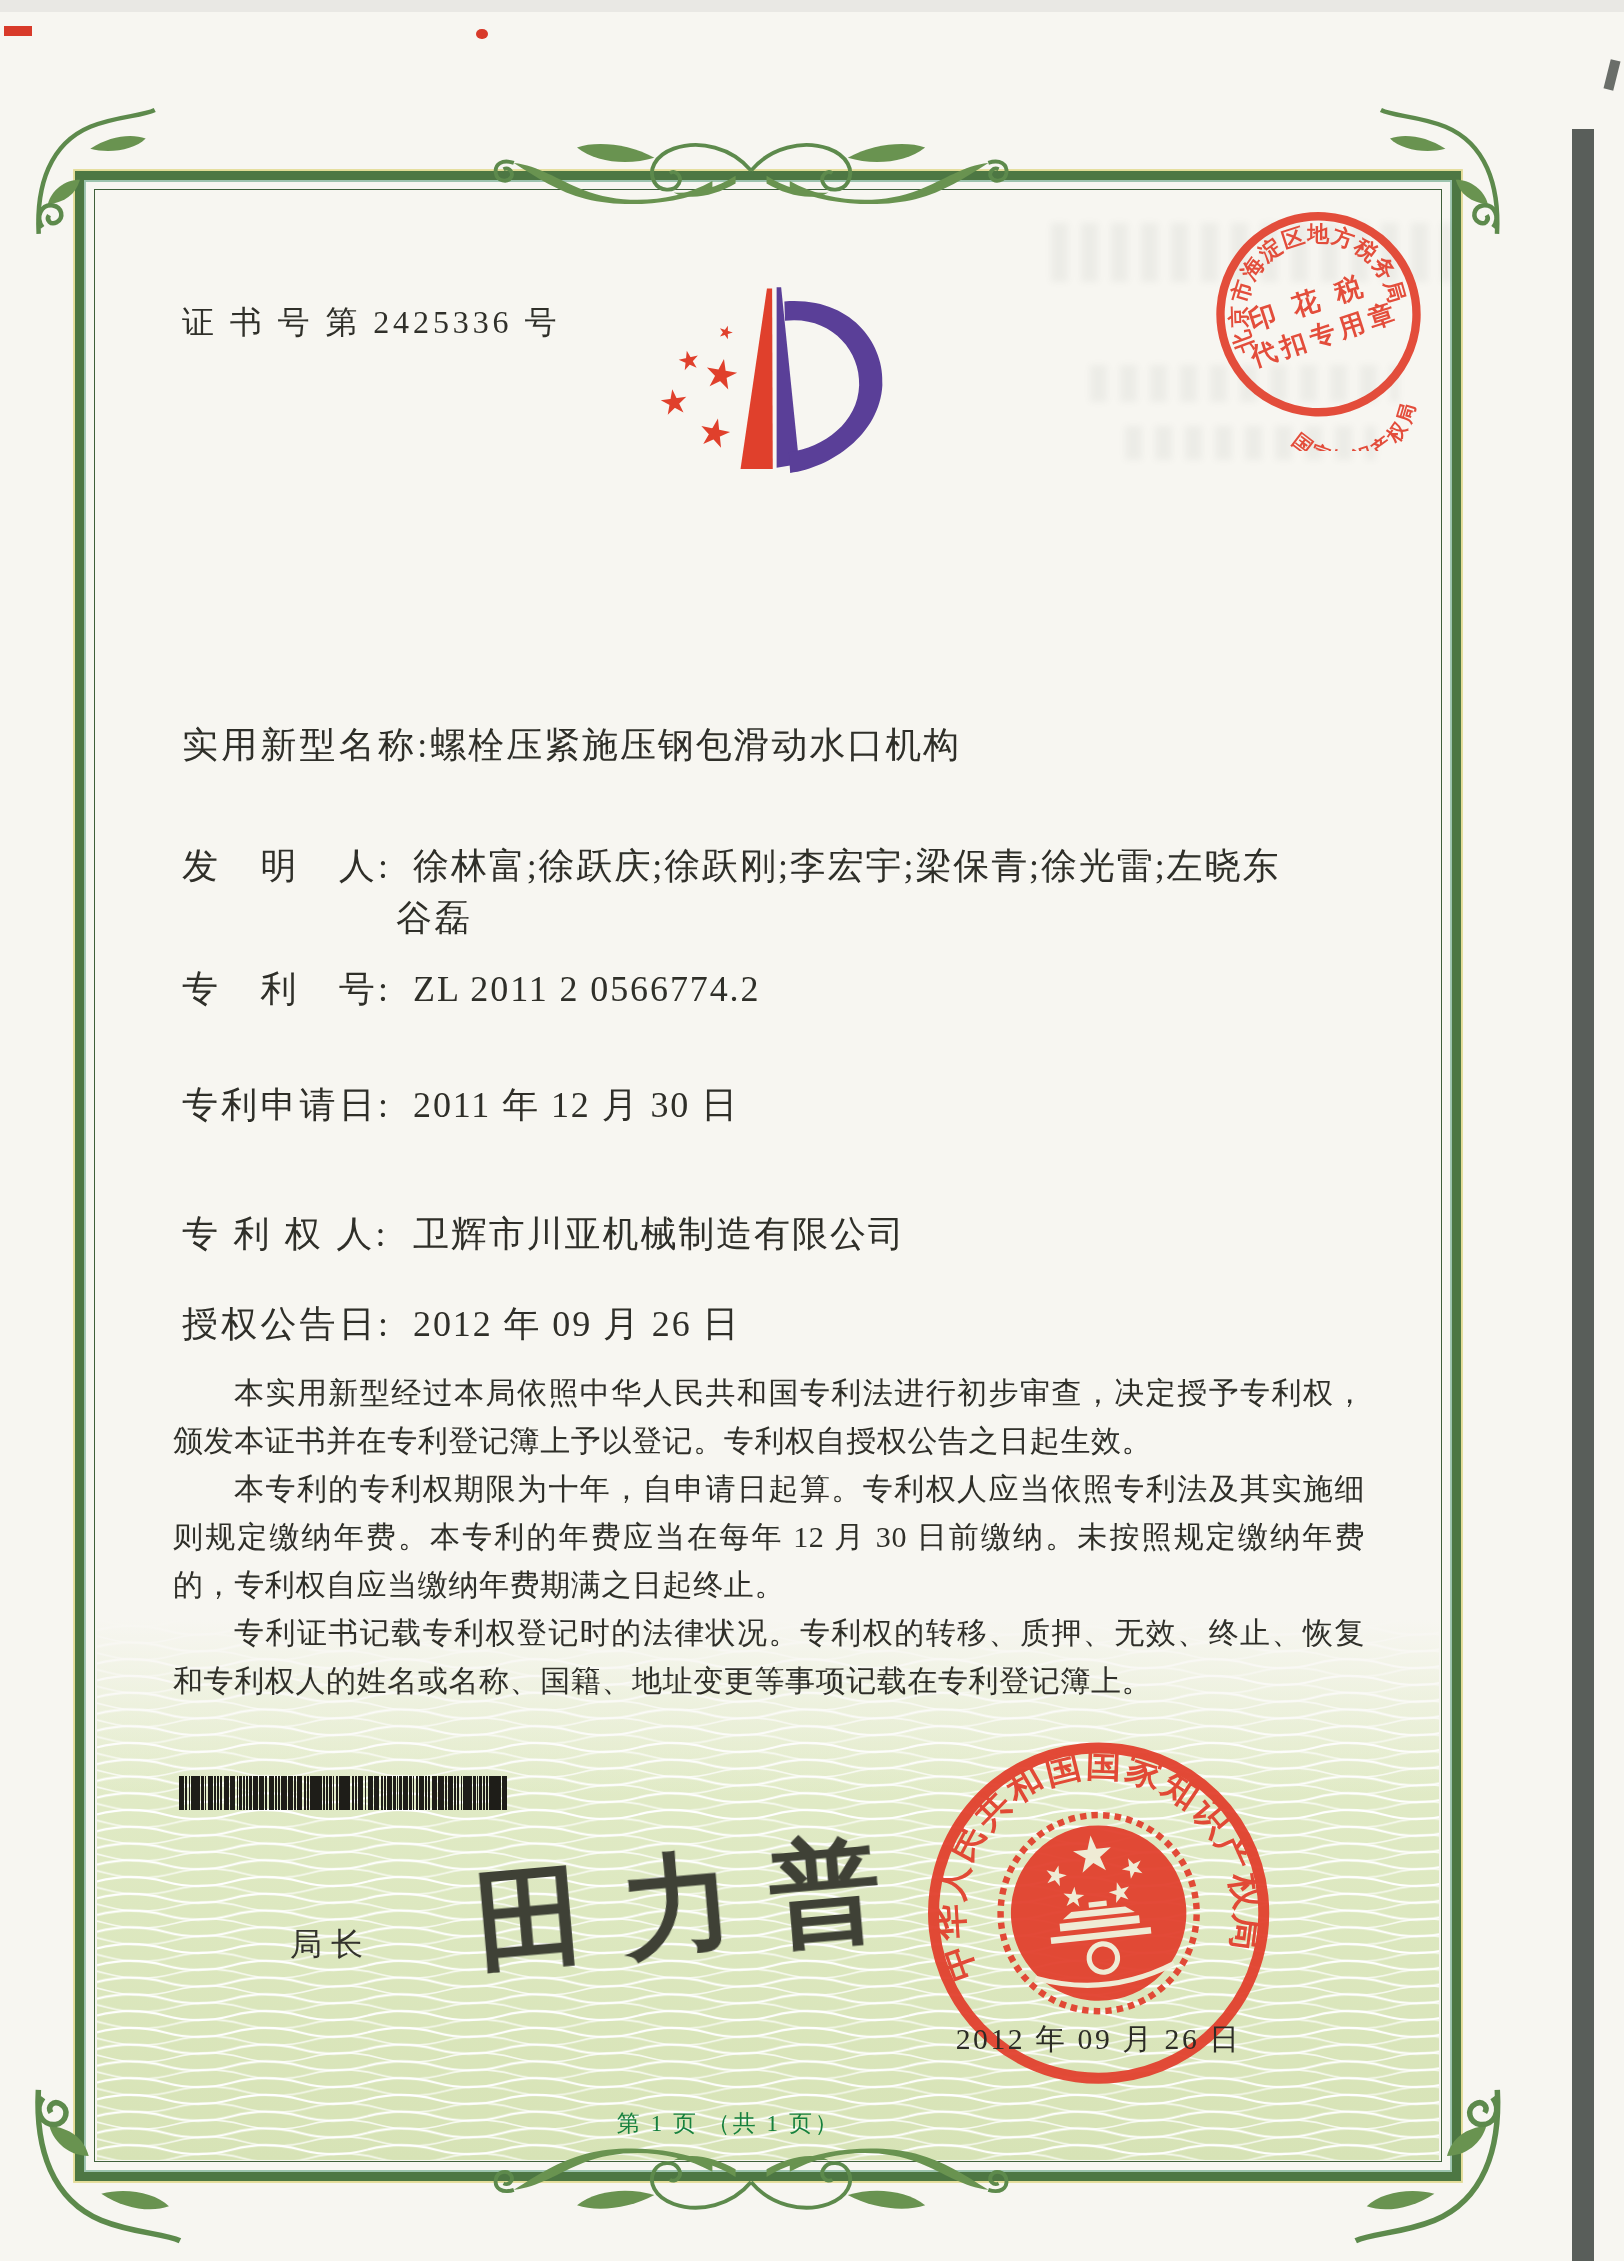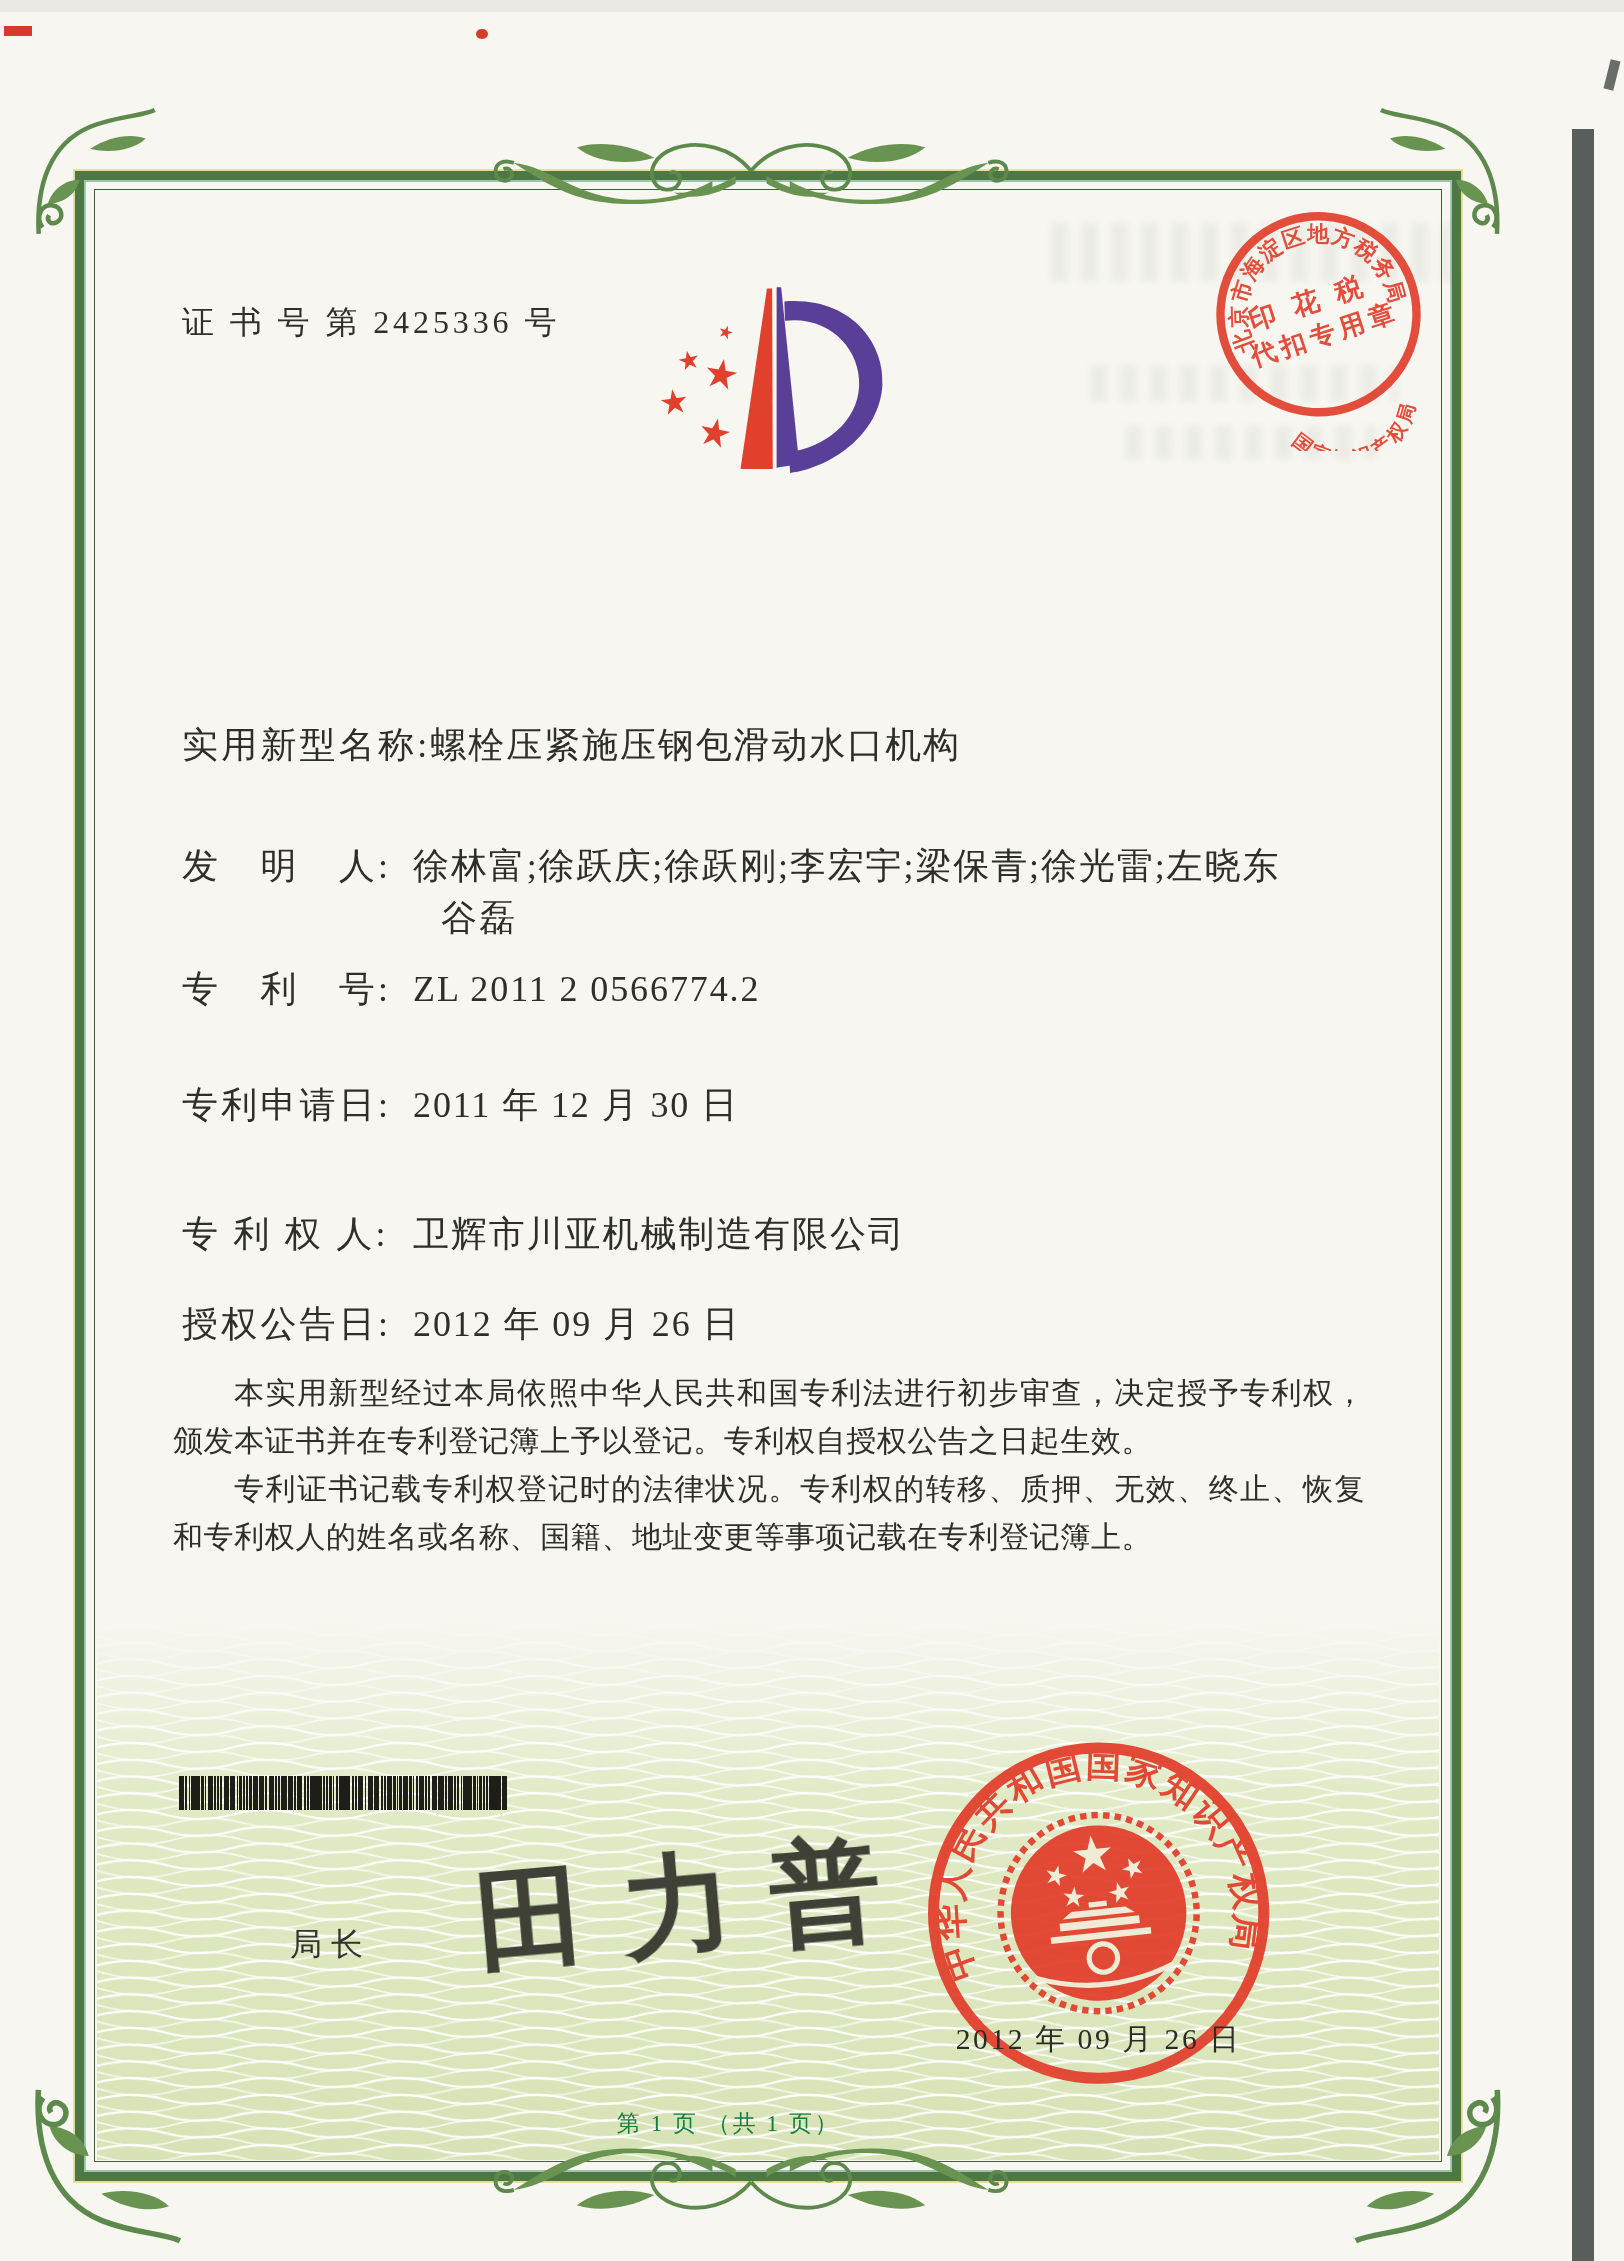--- a/index.html
+++ b/index.html
@@ -19,21 +19,21 @@
     background:linear-gradient(#f7f6f1 8%,rgba(247,246,241,0));}
 
   
   .cert-no{position:absolute;left:182px;top:289px;font-size:32px;letter-spacing:3.9px;white-space:nowrap;}
   .title{position:absolute;left:348px;top:504px;width:709px;text-align:center;font-size:66px;
     font-weight:bold;letter-spacing:9px;color:#3a3a33;white-space:nowrap;
     text-shadow:1.3px 1.3px 0 rgba(110,110,105,.35);}
   .row{position:absolute;left:182px;font-size:36px;white-space:nowrap;color:#2f2f29;}
   .row .lbl{display:inline-block;min-width:231px;letter-spacing:3.2px;}
   .row .val{letter-spacing:1.9px;}
-  .row2{position:absolute;left:441px;font-size:36px;letter-spacing:1.9px;color:#2f2f29;}
+  .row2{position:absolute;left:396px;font-size:36px;letter-spacing:1.9px;color:#2f2f29;}
   .body-text{position:absolute;left:173px;top:1357px;width:1192px;font-size:30px;line-height:48px;
     color:#2f2f29;text-align:justify;}
   .body-text p{margin:0;text-indent:61px;letter-spacing:0.6px;}
 
   
   .barcode{position:absolute;left:179px;top:1764px;width:328px;height:34px;
     background-image:
       repeating-linear-gradient(90deg,#1e1d18 0 1.9px,transparent 1.9px 3.2px),
       repeating-linear-gradient(90deg,#1e1d18 0 1.3px,transparent 1.3px 5.8px),
       repeating-linear-gradient(90deg,#1e1d18 0 3.2px,transparent 3.2px 15px),
@@ -174,20 +174,21 @@
   </div>
   <div class="row" style="top:1198px">
     <span class="lbl">专 利 权 人:</span><span class="val">卫辉市川亚机械制造有限公司</span>
   </div>
   <div class="row" style="top:1288px">
     <span class="lbl">授权公告日:</span><span class="val">2012 年 09 月 26 日</span>
   </div>
 
   <div class="body-text">
     <p>本实用新型经过本局依照中华人民共和国专利法进行初步审查，决定授予专利权，颁发本证书并在专利登记簿上予以登记。专利权自授权公告之日起生效。</p>
+    <p>本专利的专利权期限为十年，自申请日起算。专利权人应当依照专利法及其实施细则规定缴纳年费。本专利的年费应当在每年 12 月 30 日前缴纳。未按照规定缴纳年费的，专利权自应当缴纳年费期满之日起终止。</p>
     <p>专利证书记载专利权登记时的法律状况。专利权的转移、质押、无效、终止、恢复和专利权人的姓名或名称、国籍、地址变更等事项记载在专利登记簿上。</p>
   </div>
 
   <div class="barcode"></div>
 
   <div class="director">局长</div>
   <div class="signature">田力普</div>
 
   <svg class="abs" style="left:896px;top:1696px" width="413" height="387" viewBox="0 0 640 600">
     <defs>

